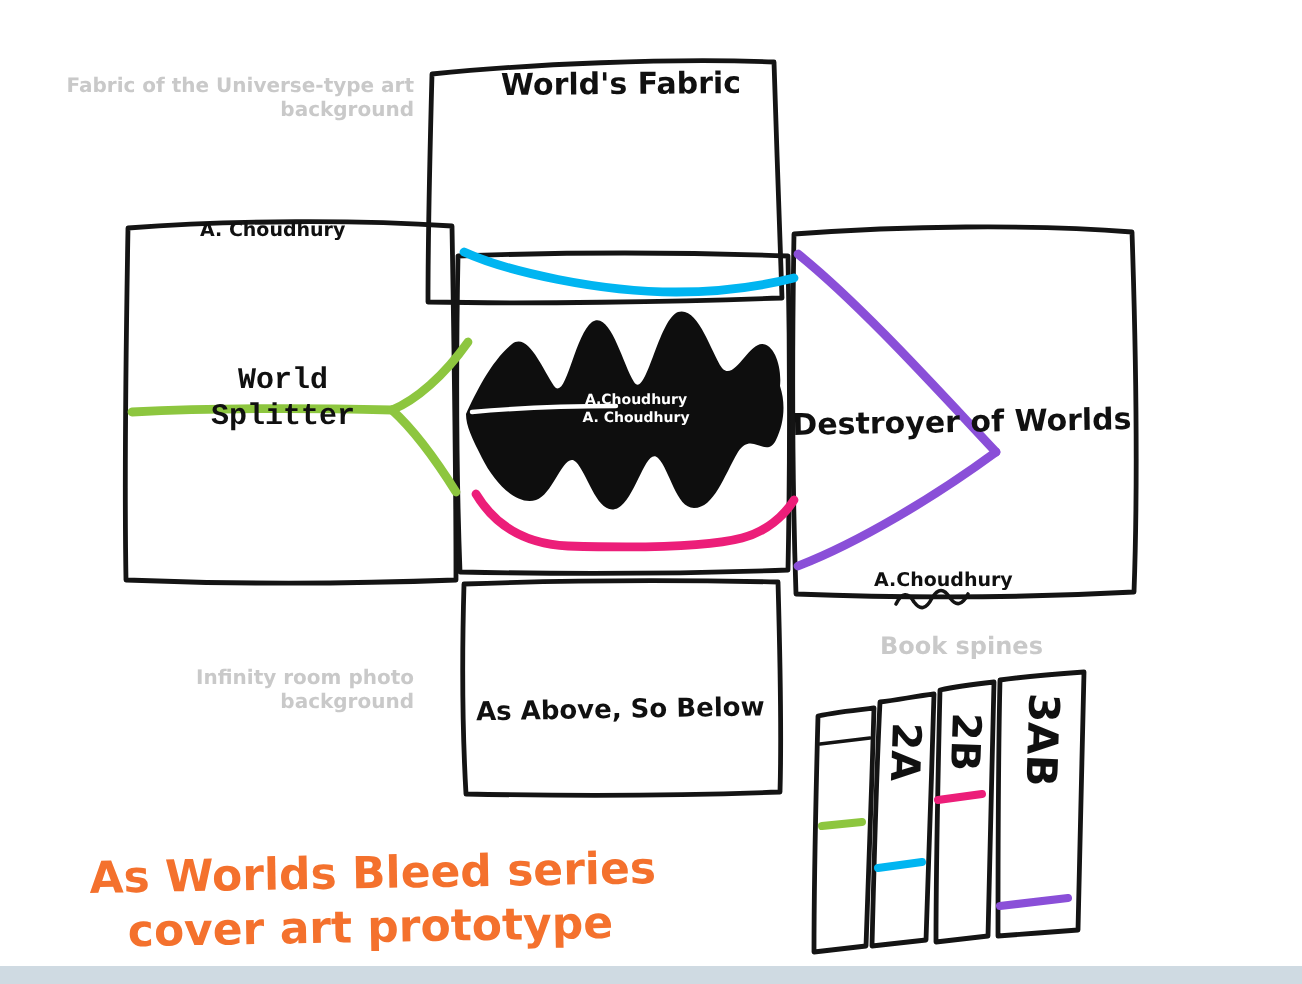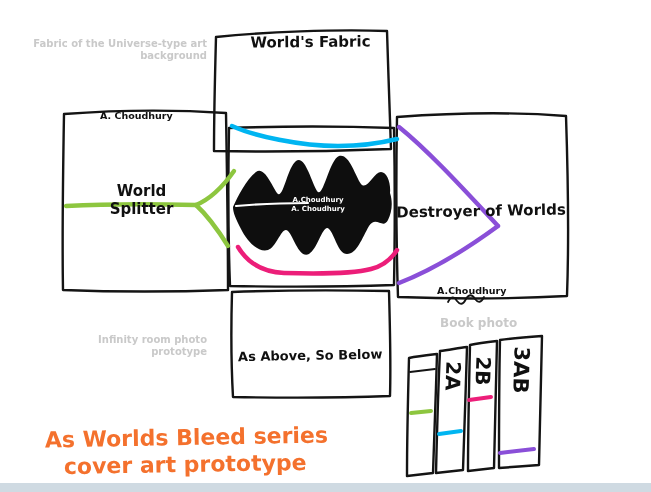--- a/index.html
+++ b/index.html
@@ -59,25 +59,25 @@
     <path class="spine" d="M 470 345 C 479 343 488 342 497 341 C 496 382 495 424 494 468 C 485 469 477 470 468 471 C 468 429 469 387 470 345 Z" stroke="#141414"></path>
     <path class="spine" d="M 500 340 C 514 338 528 337 542 336 C 541 378 540 422 539 465 C 526 466 512 467 499 468 C 499 425 499 382 500 340 Z" stroke="#141414"></path>
     <path class="thin" d="M 410 372 C 418 371 427 370 435 369" stroke="#141414"></path>
     <path class="tick" d="M 411 413 L 431 411" stroke="#8dc63f"></path>
     <path class="tick" d="M 439 434 L 461 431" stroke="#00b5f1"></path>
     <path class="tick" d="M 469 400 L 491 397" stroke="#ec1e79"></path>
     <path class="tick" d="M 500 453 L 534 449" stroke="#8a4fd8"></path>
   </svg>
 
   <div class="abs annotation" style="left:22px;top:12px;width:185px;text-align:right;margin-top:26px;">Fabric of the Universe-type art background</div>
-  <div class="abs annotation" style="left:92px;top:334px;width:115px;text-align:right;">Infinity room photo prototype</div>
-  <div class="abs annotation" style="left:440px;top:318px;font-size:12px;">Book photo</div>
+  <div class="abs annotation" style="left:92px;top:334px;width:115px;text-align:right;">Infinity room photo background</div>
+  <div class="abs annotation" style="left:440px;top:318px;font-size:12px;">Book spines</div>
 
   <div class="abs title" style="left:248px;top:33px;width:125px;font-size:15px;text-align:center;white-space:nowrap;transform:rotate(-0.5deg);">World's Fabric</div>
-  <div class="abs title" style="left:99px;top:182px;width:85px;font-size:15px;line-height:18px;text-align:center;">World Splitter</div>
+  <div class="abs title" style="left:99px;top:182px;width:85px;font-size:15px;line-height:18px;text-align:center;font-family:Liberation Mono, monospace;">World Splitter</div>
   <div class="abs title" style="left:392px;top:202px;width:178px;font-size:15px;text-align:center;white-space:nowrap;transform:rotate(-1deg);">Destroyer of Worlds</div>
   <div class="abs title" style="left:238px;top:348px;width:132px;font-size:13px;text-align:center;white-space:nowrap;transform:rotate(-1deg);">As Above, So Below</div>
 
   <div class="abs author" style="left:100px;top:110px;width:70px;text-align:center;">A. Choudhury</div>
   <div class="abs author" style="left:437px;top:285px;">A.Choudhury</div>
   <div class="abs blob-text" style="left:286px;top:196px;width:64px;">
     <div>A.Choudhury</div>
     <div>A. Choudhury</div>
   </div>
 

